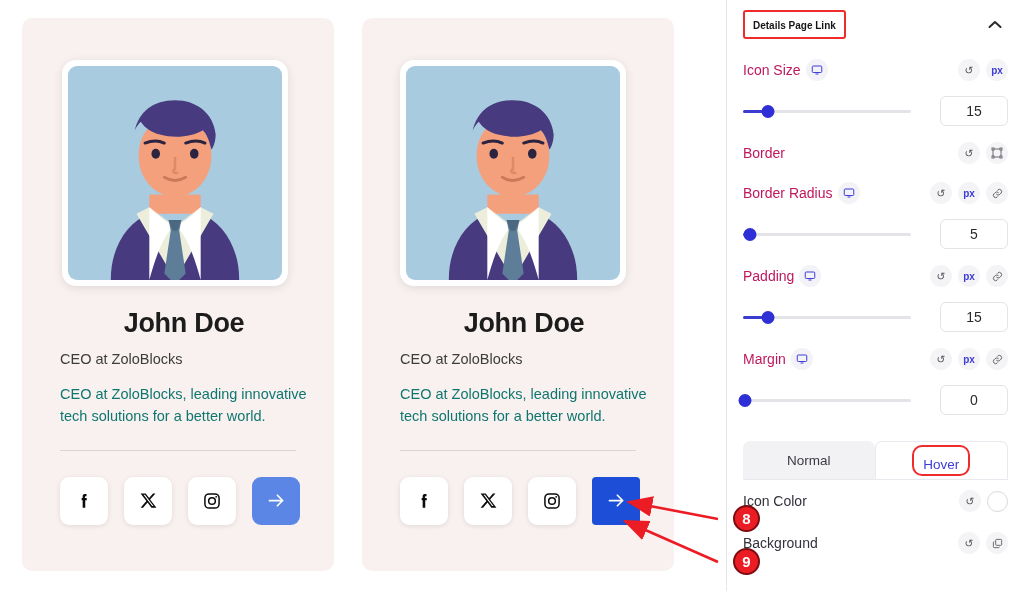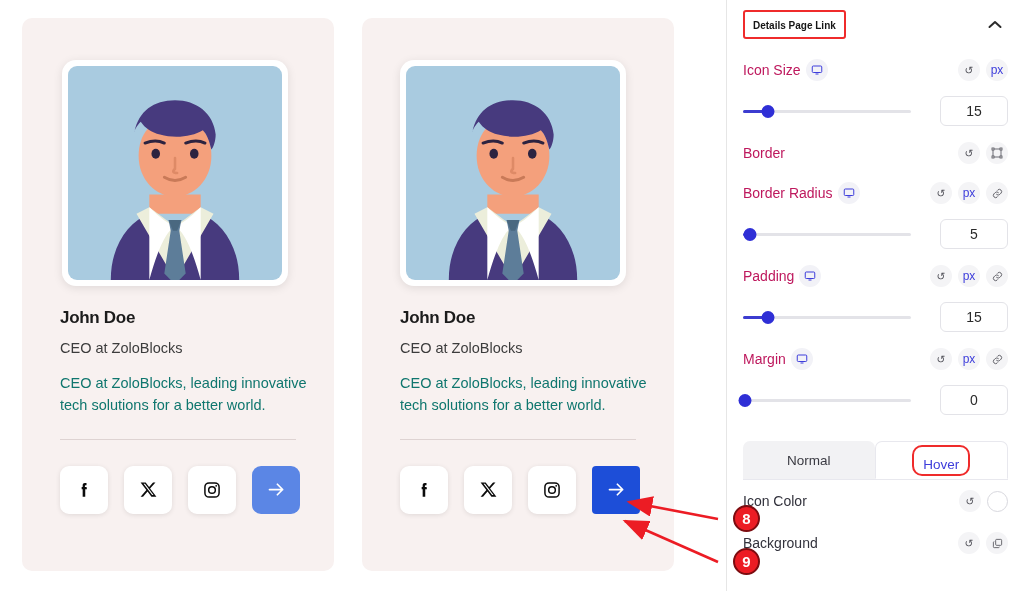--- a/index.html
+++ b/index.html
@@ -33,22 +33,22 @@
     background: #ffffff;
     border-radius: 14px;
     padding: 6px;
     box-shadow: 0 2px 10px rgba(0,0,0,.10);
     margin: 14px 0 0 14px;
   }
   .card2 .avatar-wrap { margin-left: 12px; }
   .avatar-img { width: 100%; height: 100%; border-radius: 9px; display: block; overflow: hidden; }
 
   .card-name {
-    font-size: 17px; font-weight: bold; color: #1c1c1c;
-    margin: 22px 0 0 12px; letter-spacing: -0.3px;
+    font-size: 27px; font-weight: bold; color: #1c1c1c;
+    margin: 22px 0 0 12px; letter-spacing: -0.3px; text-align: center;
   }
   .card-role {
     font-size: 14.5px; color: #3c3c3c; margin: 12px 0 0 12px;
   }
   .card-bio {
     font-size: 14.5px; color: #0f766e; line-height: 1.55;
     margin: 16px 0 0 12px; width: 250px;
   }
   .divider {
     height: 1px; background: #ded3d2; margin: 22px 12px 0 12px;
@@ -92,21 +92,21 @@
   .dev-icon {
     width: 22px; height: 22px; border-radius: 50%; background: #f2f2f7;
     display: flex; align-items: center; justify-content: center;
   }
   .ctrl-right { display: flex; align-items: center; gap: 6px; }
   .rnd {
     width: 22px; height: 22px; border-radius: 50%; background: #f4f4f6;
     display: flex; align-items: center; justify-content: center;
     font-size: 10.5px; color: #56565e;
   }
-  .unit { color: #3d3ddb; font-weight: normal; font-size: 12px; }
+  .unit { color: #3d3ddb; font-weight: bold; font-size: 10px; }
 
   .slider-row { display: flex; align-items: center; justify-content: space-between; margin-top: 13px; }
   .slider { position: relative; width: 168px; height: 16px; display: flex; align-items: center; }
   .track { position: absolute; left: 0; right: 0; height: 3px; background: #e3e3e8; border-radius: 2px; }
   .fill { position: absolute; left: 0; height: 3px; background: #3c3cd0; border-radius: 2px; }
   .thumb {
     position: absolute; width: 13px; height: 13px; border-radius: 50%;
     background: #2f2fd6; transform: translateX(-50%);
   }
   .numbox {

